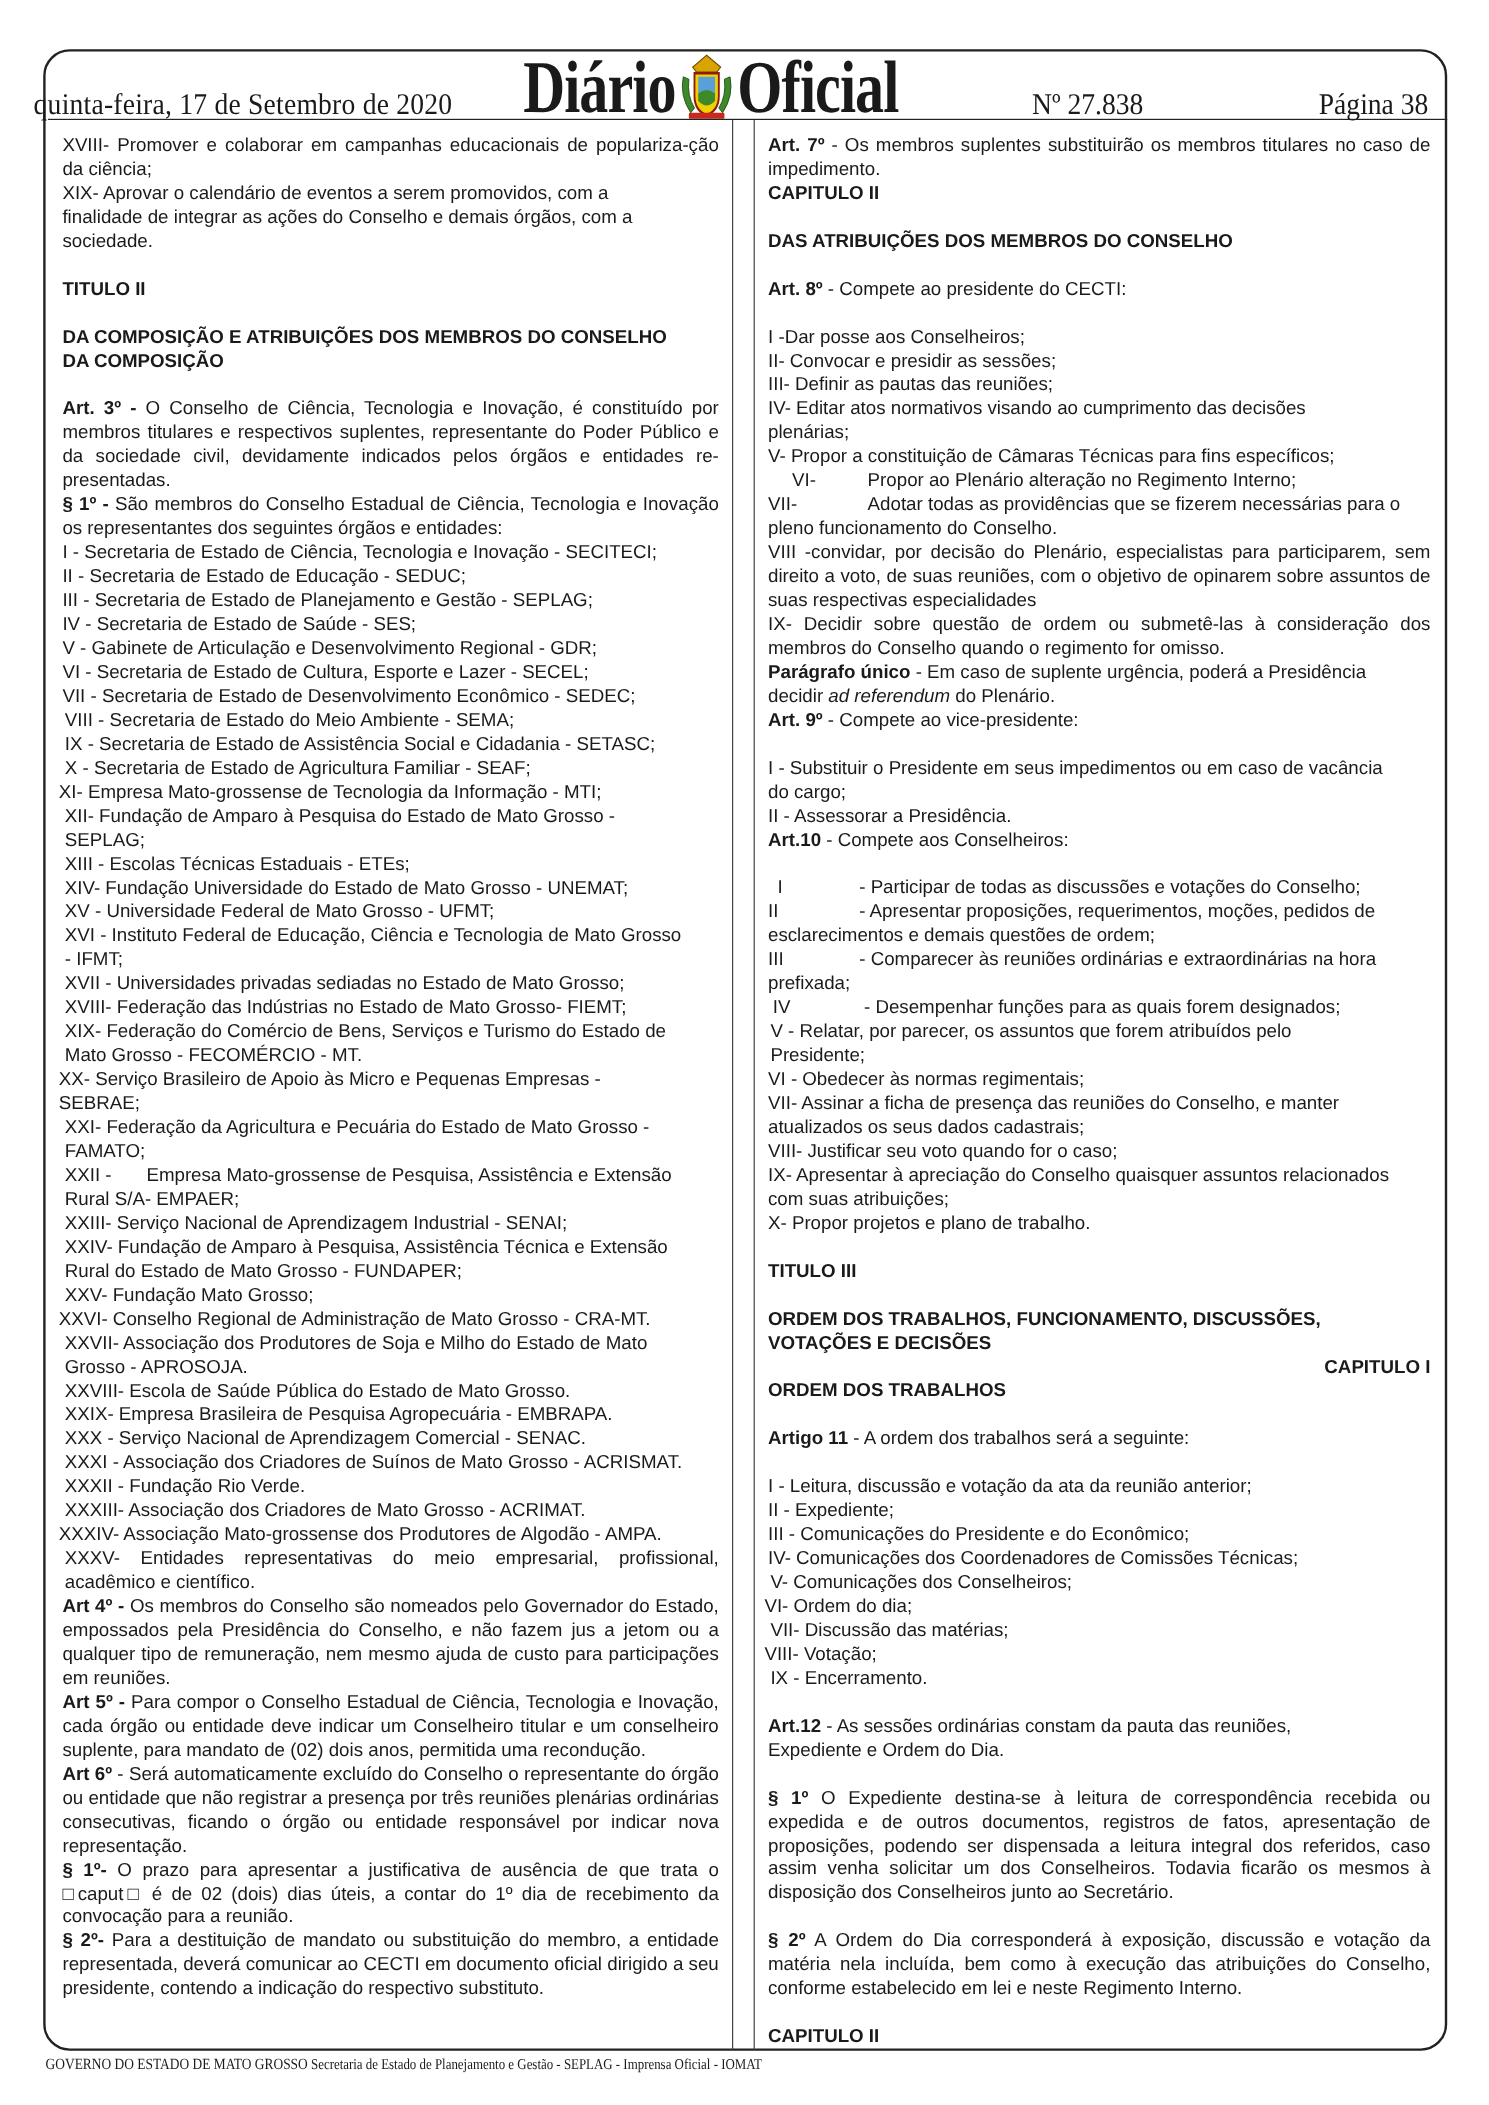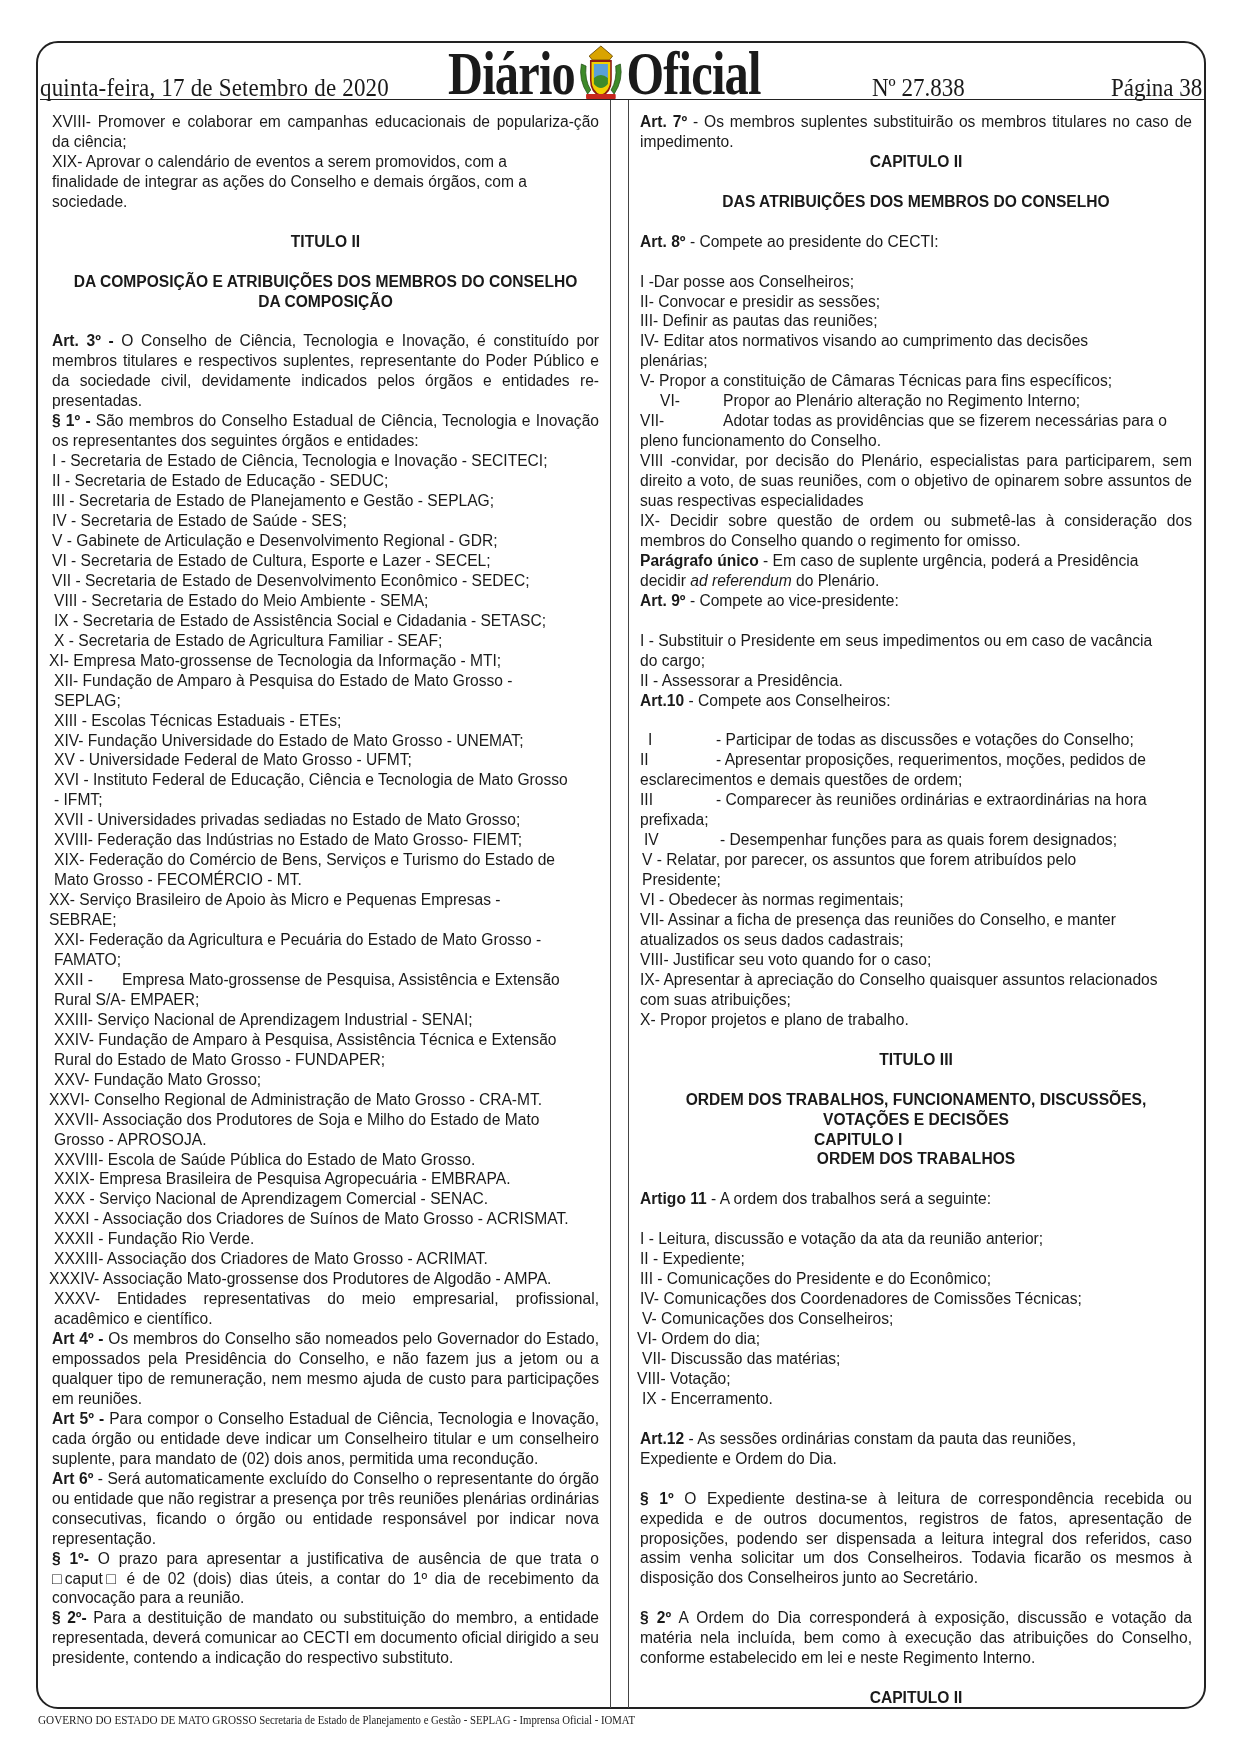--- a/index.html
+++ b/index.html
@@ -2,21 +2,21 @@
 <html><head>
 <meta charset="utf-8">
 <style>
   html, body { margin: 0; padding: 0; background: #ffffff; }
   body { width: 1241px; height: 1754px; position: relative; overflow: hidden; color: #1a1a1a; }
 
   .frame {
     position: absolute; left: 36px; top: 41px; width: 1170px; height: 1668px;
     border: 2px solid #222; border-radius: 22px; box-sizing: border-box;
   }
-  .masthead { position: absolute; left: 40px; top: 44px; width: 1166px; height: 58px; text-align: right; }
+  .masthead { position: absolute; left: 28px; top: 44px; width: 1166px; height: 58px; text-align: right; }
   .mh-date {
     position: absolute; left: 0; top: 30px;
     font-family: "Liberation Serif", serif; font-size: 25px; letter-spacing: 0.2px;
     transform: scaleX(0.92); transform-origin: left top;
   }
   .mh-title {
     position: absolute; left: 408px; top: -6px;
     font-family: "Liberation Serif", serif; font-weight: bold; font-size: 62px;
     transform: scaleX(0.78); transform-origin: left top; white-space: nowrap; letter-spacing: -1px;
   }
@@ -38,21 +38,21 @@
   .col-div-b { position: absolute; left: 628px; top: 100px; width: 0; height: 1608px; border-left: 1px solid #444; }
 
   .col {
     position: absolute; top: 112px;
     font-family: "Liberation Sans", sans-serif; font-size: 15.6px; line-height: 19.95px;
   }
   .col.left  { left: 52px;  width: 547px; }
   .col.right { left: 640px; width: 552px; }
   .col p { margin: 0; }
   .col .j { text-align: justify; text-align-last: left; }
-  .col .c { text-align: center; font-weight: bold; }
+  .col .c { text-align: left; font-weight: bold; }
   .col .gap { height: 19.95px; }
   .col b { font-weight: bold; }
   .col .ind { padding-left: 2px; }
   .col .out { margin-left: -3px; }
   .col .tab { display: inline-block; }
 
   .footer {
     position: absolute; left: 38px; top: 1712px;
     font-family: "Liberation Serif", serif; font-size: 12.5px; white-space: nowrap;
     transform: scaleX(0.86); transform-origin: left top;
@@ -193,21 +193,21 @@
   <p>atualizados os seus dados cadastrais;</p>
   <p>VIII- Justificar seu voto quando for o caso;</p>
   <p>IX- Apresentar à apreciação do Conselho quaisquer assuntos relacionados</p>
   <p>com suas atribuições;</p>
   <p>X- Propor projetos e plano de trabalho.</p>
   <div class="gap"></div>
   <p class="c">TITULO III</p>
   <div class="gap"></div>
   <p class="c">ORDEM DOS TRABALHOS, FUNCIONAMENTO,  DISCUSSÕES,</p>
   <p class="c">VOTAÇÕES E  DECISÕES</p>
-  <p class="c" style="text-align:left;padding-left:174px">CAPITULO I</p>
+  <p class="c" style="text-align:right;padding-left:174px">CAPITULO I</p>
   <p class="c">ORDEM DOS  TRABALHOS</p>
   <div class="gap"></div>
   <p><b>Artigo 11</b><span> - A ordem dos trabalhos será a seguinte:</span></p>
   <div class="gap"></div>
   <p>I - Leitura, discussão e votação da ata da reunião anterior;</p>
   <p>II - Expediente;</p>
   <p>III - Comunicações do Presidente e do Econômico;</p>
   <p>IV- Comunicações dos Coordenadores de Comissões Técnicas;</p>
   <p class="ind">V- Comunicações dos Conselheiros;</p>
   <p class="out">VI- Ordem do dia;</p>

